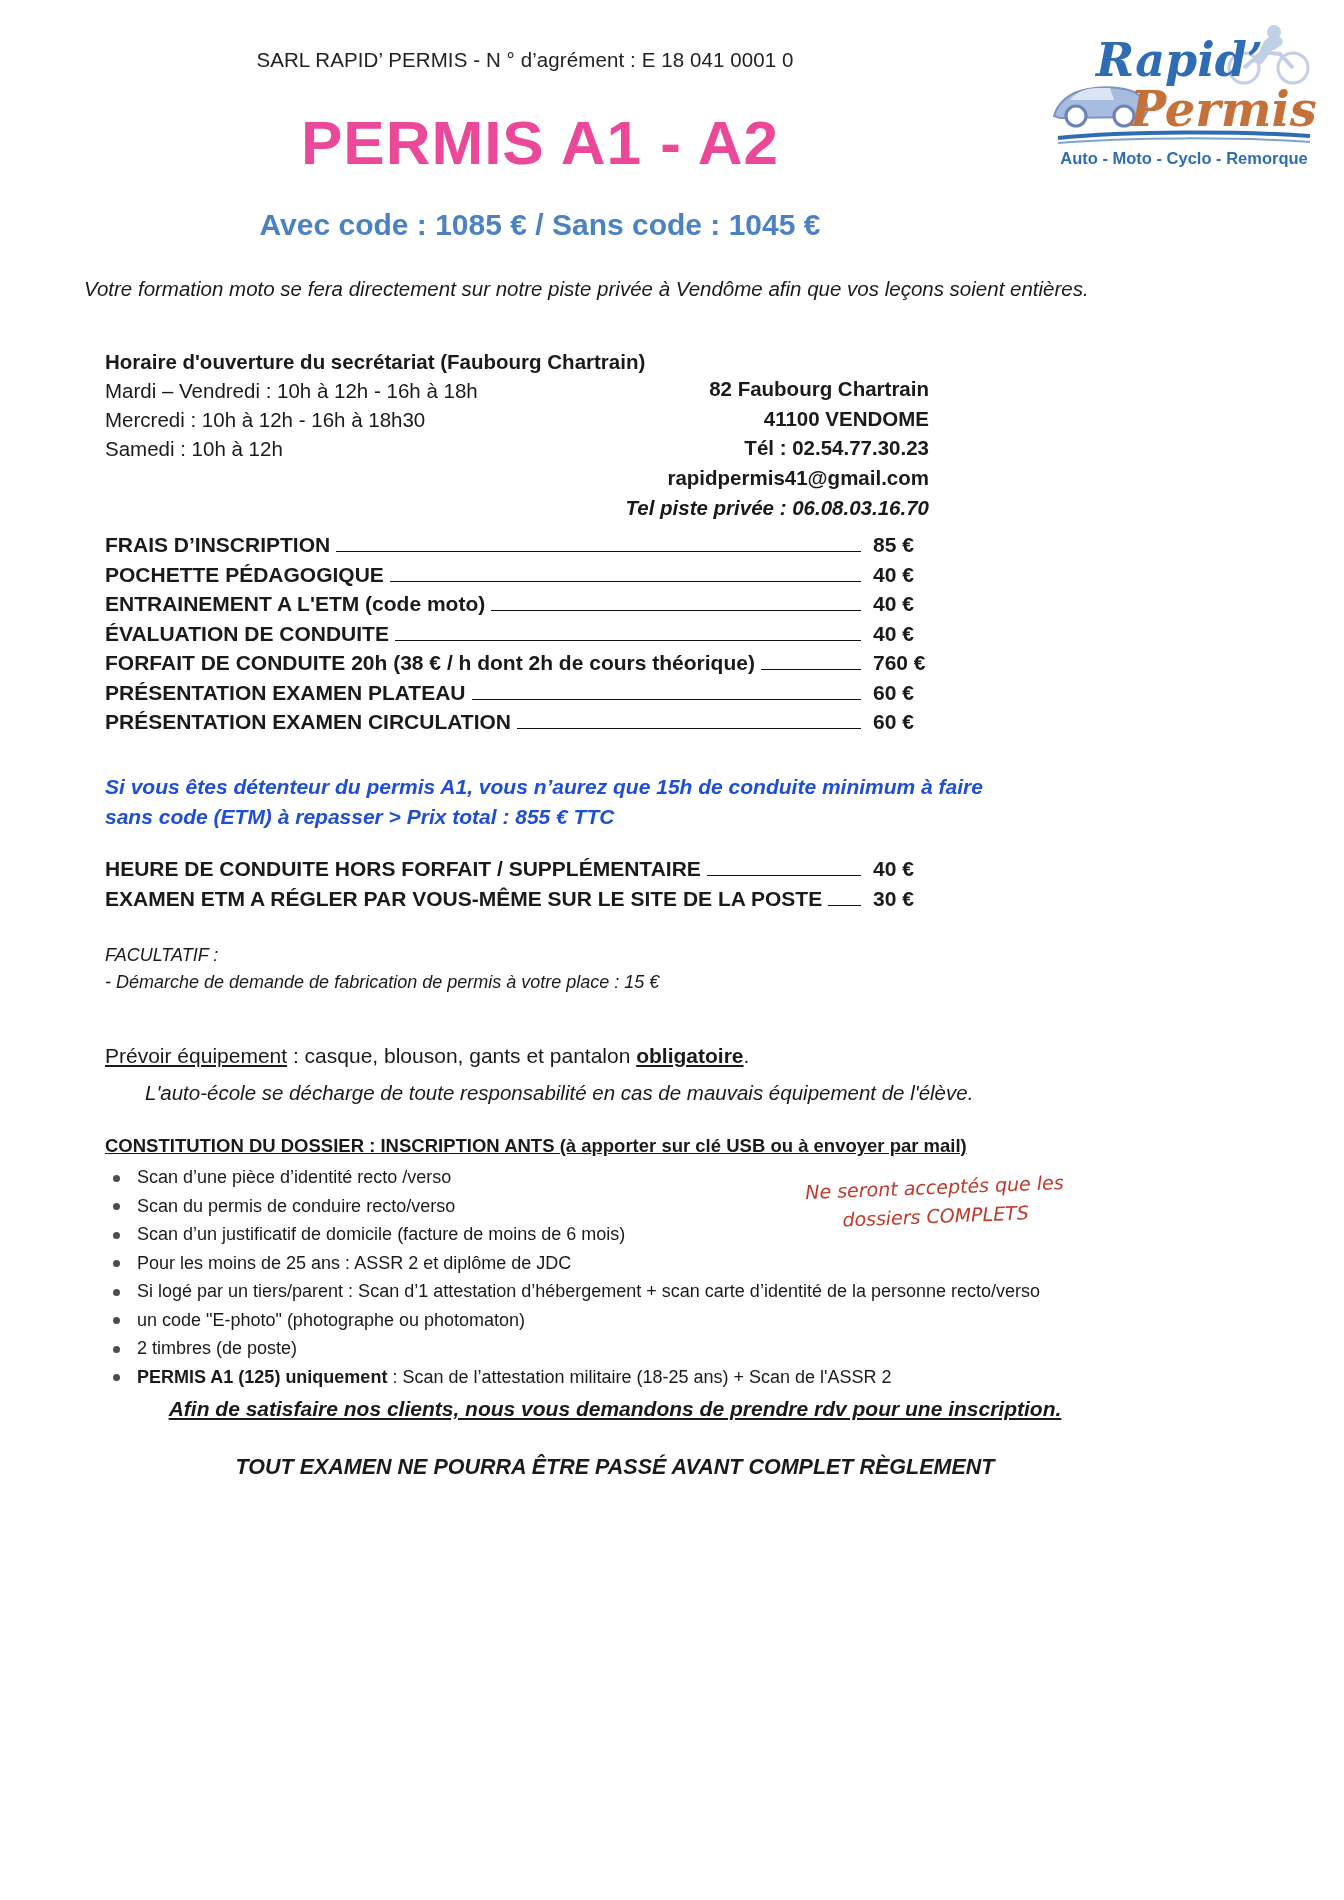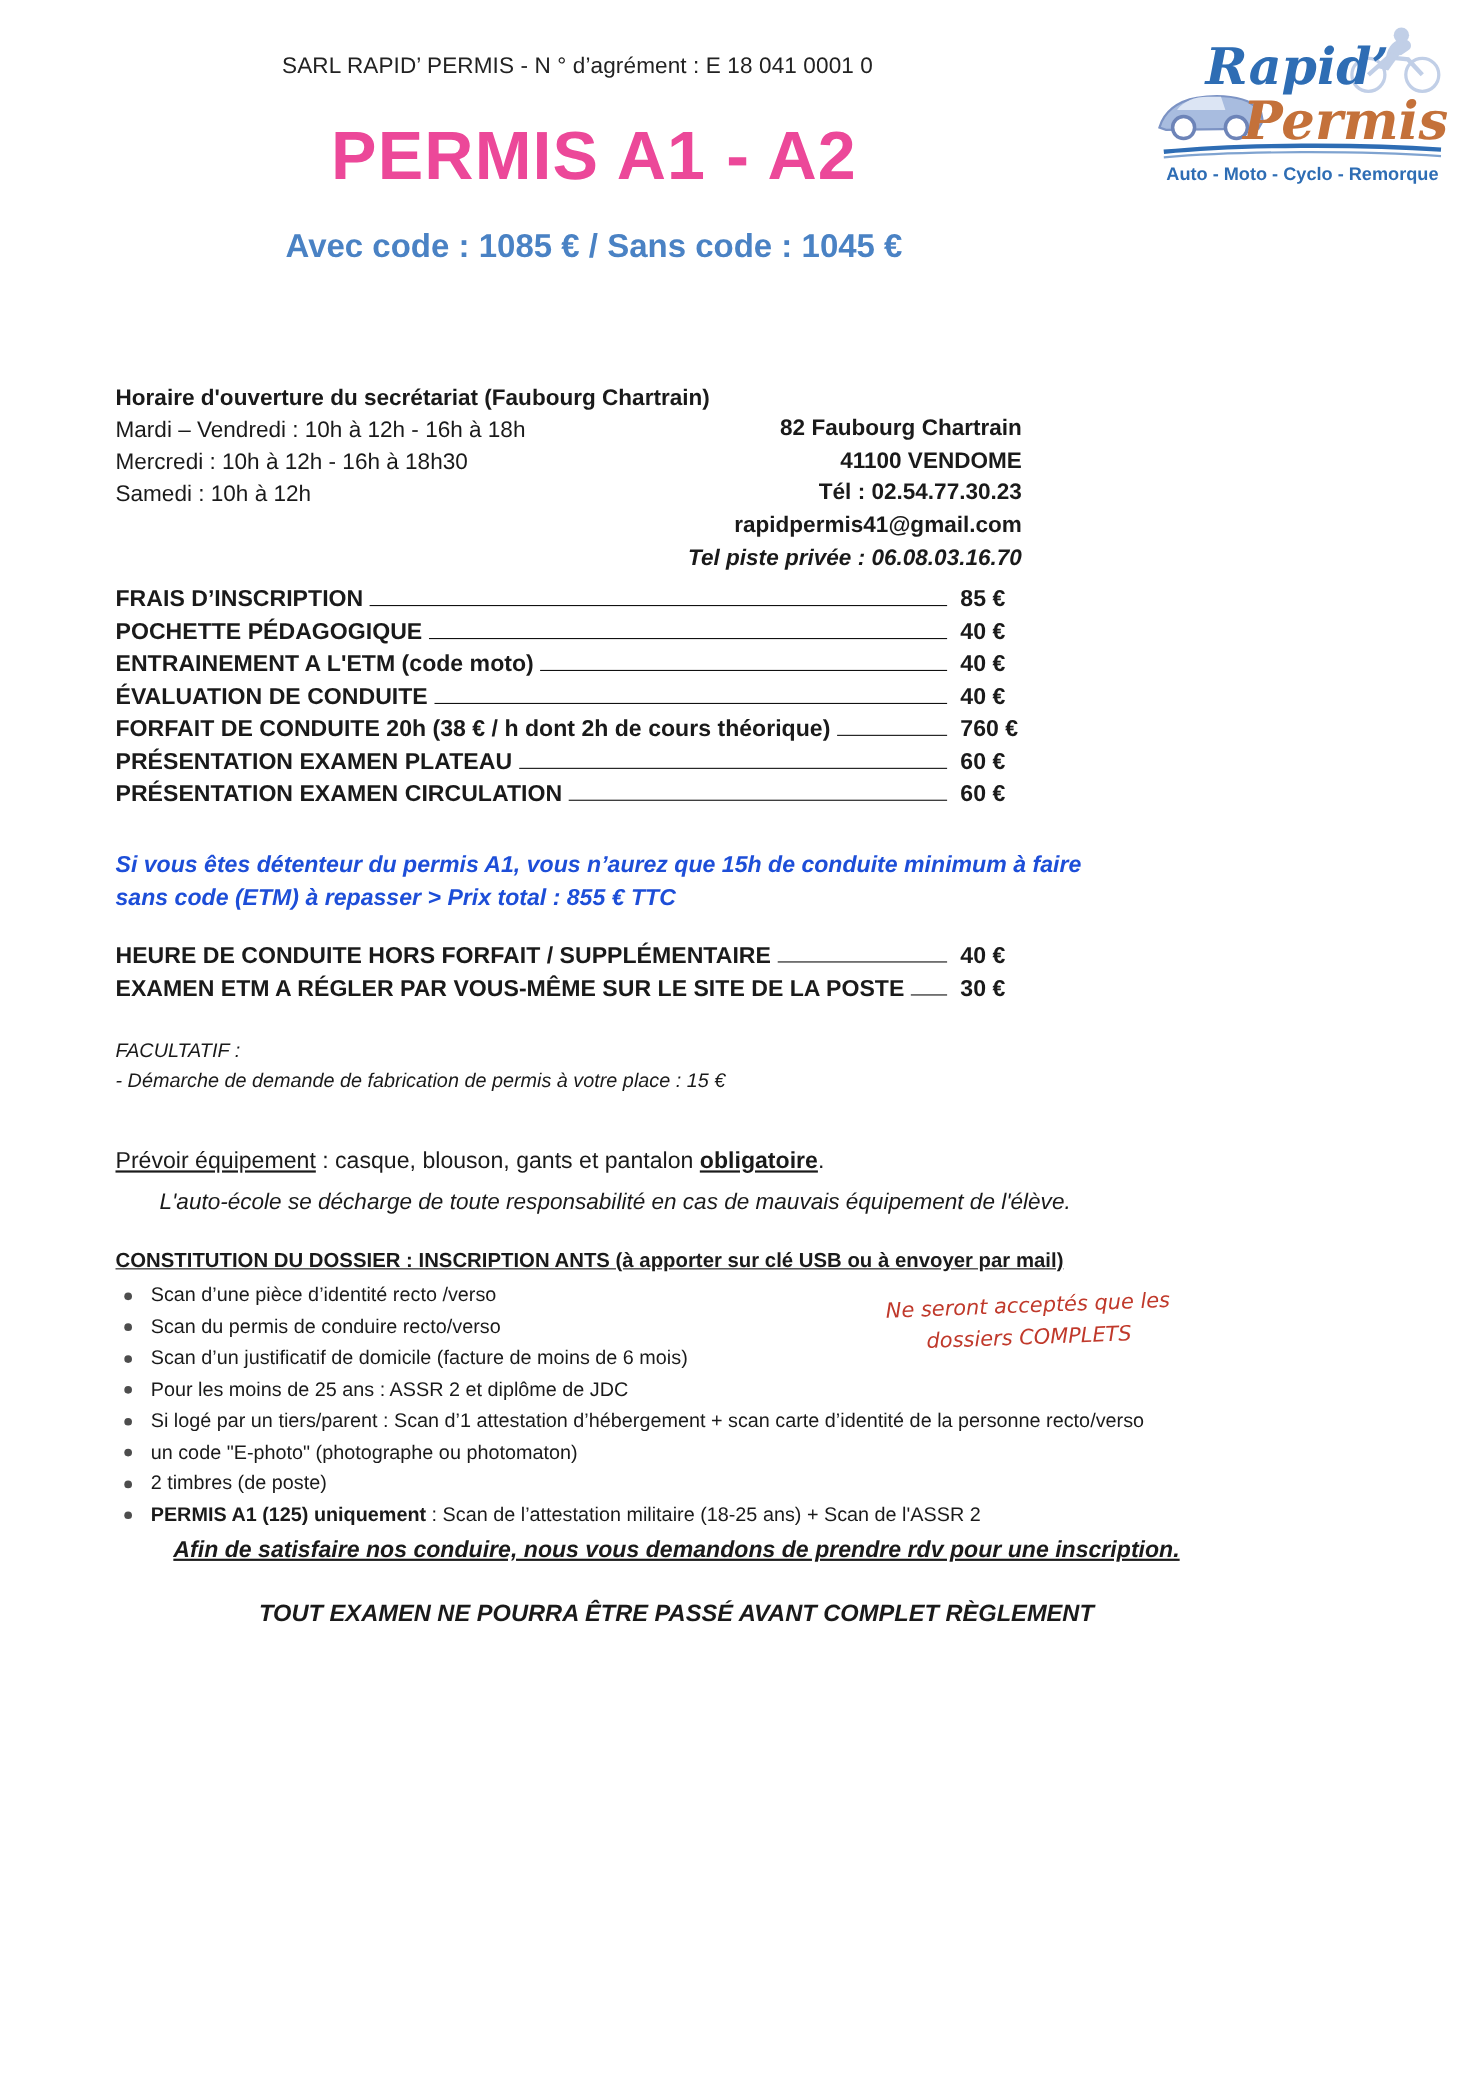--- a/index.html
+++ b/index.html
@@ -297,20 +297,21 @@
 
       <path d="M10 120 C80 113 190 113 262 118" fill="none" stroke="#2E6DB4" stroke-width="4"></path>
       <path d="M10 125 C80 119 190 119 262 124" fill="none" stroke="#7FA3D0" stroke-width="2"></path>
       <text x="136" y="146" text-anchor="middle" font-family="'Liberation Sans', sans-serif" font-size="16.5" font-weight="bold" fill="#2E6DB4">Auto - Moto - Cyclo - Remorque</text>
     </svg>
   </div>
 
   <div class="title">PERMIS A1 - A2</div>
   <div class="subtitle">Avec code : 1085 € / Sans code : 1045 €</div>
 
+  <div class="intro">Votre formation moto se fera directement sur notre piste privée à Vendôme afin que vos leçons soient entières.</div>
 
   <div class="schedule">
     <div class="hdr">Horaire d'ouverture du secrétariat (Faubourg Chartrain)</div>
     <div>Mardi – Vendredi : 10h à 12h - 16h à 18h</div>
     <div>Mercredi : 10h à 12h - 16h à 18h30</div>
     <div>Samedi : 10h à 12h</div>
   </div>
 
   <div class="address">
     <div>82 Faubourg Chartrain</div>
@@ -396,16 +397,16 @@
     <li><span>un code "E-photo" (photographe ou photomaton)</span></li>
     <li><span>2 timbres (de poste)</span></li>
     <li><span class="bold">PERMIS A1 (125) uniquement</span><span> : Scan de l’attestation militaire (18-25 ans) + Scan de l'ASSR 2</span></li>
   </ul>
 
   <div class="redstamp">
     <div>Ne seront acceptés que les</div>
     <div>dossiers COMPLETS</div>
   </div>
 
-  <div class="foot1">Afin de satisfaire nos conduire, nous vous demandons de prendre rdv pour une inscription.</div>
+  <div class="foot1">Afin de satisfaire nos clients, nous vous demandons de prendre rdv pour une inscription.</div>
   <div class="foot2">TOUT EXAMEN NE POURRA ÊTRE PASSÉ AVANT COMPLET RÈGLEMENT</div>
 
 </div>
 
 </body></html>

